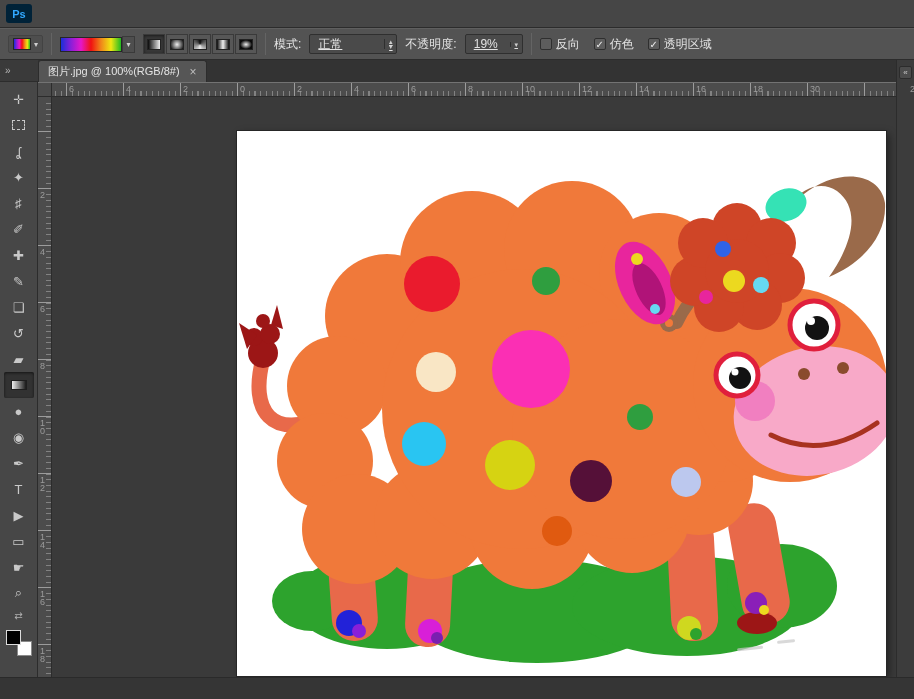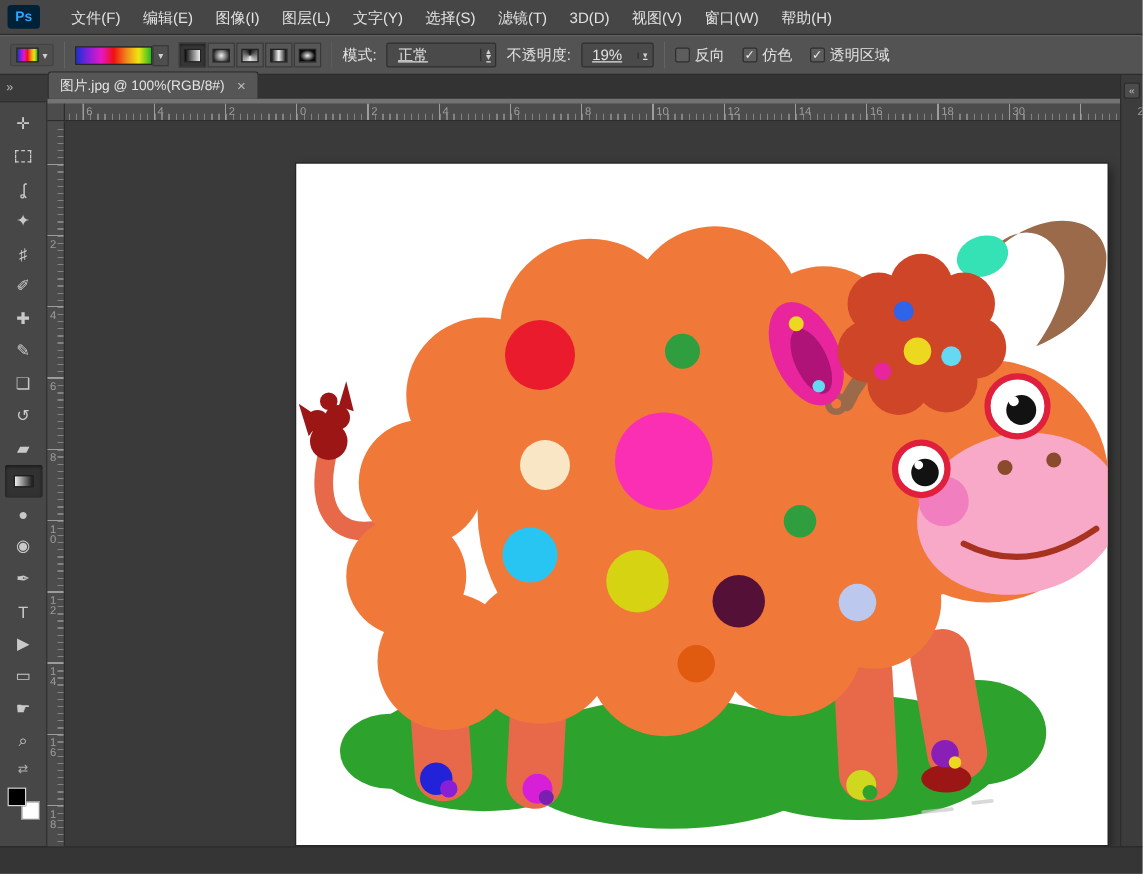--- a/index.html
+++ b/index.html
@@ -3,21 +3,21 @@
 <meta charset="utf-8">
 <style>
   * { margin:0; padding:0; box-sizing:border-box; }
   html,body { width:914px; height:699px; overflow:hidden; }
   body { font-family:"Liberation Sans","DejaVu Sans",sans-serif; font-size:12px; color:var(--text); background:var(--surround); }
 
   .app { width:914px; height:699px; display:flex; flex-direction:column; }
 
   
   .menubar { height:28px; background:var(--menubar-bg); display:flex; align-items:center; border-bottom:1px solid #2c2c2c; flex:0 0 28px; }
-  .ps-logo { width:26px; height:19px; margin:0 16px 0 6px; background:var(--ps-bg); color:var(--ps-blue); font-weight:bold; font-size:11px; display:flex; align-items:center; justify-content:center; border-radius:3px; }
+  .ps-logo { width:26px; height:19px; margin:0 26px 0 6px; background:var(--ps-bg); color:var(--ps-blue); font-weight:bold; font-size:11px; display:flex; align-items:center; justify-content:center; border-radius:3px; }
   .menu-item { padding:0 9px; line-height:28px; color:var(--text); cursor:default; white-space:nowrap; }
 
   
   .optionsbar { height:32px; background:var(--options-bg); border-top:1px solid #5f5f5f; border-bottom:1px solid #2c2c2c; display:flex; align-items:center; gap:8px; padding:0 8px; flex:0 0 32px; }
   .sep { width:1px; height:22px; background:#3d3d3d; border-right:1px solid #646464; }
   .preset-chip { display:flex; align-items:center; gap:3px; padding:2px 4px; border:1px solid #434343; border-radius:2px; background:#4e4e4e; }
   .preset-chip .mini-grad { width:18px; height:12px; border:1px solid #262626; }
   .drop-arrow { font-size:8px; color:#cfcfcf; }
   .grad-preview-wrap { display:flex; align-items:center; }
   .grad-preview { width:62px; height:15px; border:1px solid #262626; }
@@ -52,21 +52,21 @@
   .tool.mini { height:18px; font-size:10px; color:#b0b0b0; }
   .tool.selected { background:#323232; box-shadow:inset 0 1px 3px rgba(0,0,0,.6); color:#f0f0f0; }
   .tool .grad-chip { width:16px; height:10px; border:1px solid #1e1e1e; background:linear-gradient(90deg,#ededed,#1a1a1a); }
   .tool .dash-chip { width:13px; height:10px; border:1px dashed #c9c9c9; }
   .swatches { position:relative; width:30px; height:30px; margin-top:4px; }
   .swatch-bg { position:absolute; right:2px; bottom:2px; width:15px; height:15px; background:#ffffff; border:1px solid #8a8a8a; }
   .swatch-fg { position:absolute; left:2px; top:2px; width:15px; height:15px; background:#000000; border:1px solid #dcdcdc; }
 
   
   .editor { flex:1; position:relative; background:var(--surround); min-width:0; }
-  .tabbar { position:absolute; top:0; left:0; right:0; height:23px; background:var(--tabbar-bg); border-bottom:4px solid #737373; display:flex; align-items:flex-end; }
+  .tabbar { position:absolute; top:0; left:0; right:0; height:23px; background:var(--tabbar-bg); border-bottom:1px solid #737373; display:flex; align-items:flex-end; }
   .tab { height:22px; background:var(--tab-bg); border:1px solid #2c2c2c; border-bottom:none; border-radius:3px 3px 0 0; display:flex; align-items:center; gap:10px; padding:0 9px; font-size:11px; color:#e3e3e3; }
   .tab-close { color:#bdbdbd; font-size:12px; line-height:12px; }
 
   .corner { position:absolute; top:23px; left:0; width:14px; height:14px; background:var(--ruler-bg); border-right:1px solid #2c2c2c; border-bottom:1px solid #2c2c2c; }
   .h-ruler { position:absolute; top:23px; left:14px; right:0; height:14px; background:var(--ruler-bg);
     background-image:
       repeating-linear-gradient(90deg, var(--ruler-tick) 0 1px, transparent 1px 57px),
       repeating-linear-gradient(90deg, #828282 0 1px, transparent 1px 5.7px);
     background-size:100% 100%, 100% 5px;
     background-position:14px 0, 2.6px 100%;
@@ -93,33 +93,20 @@
   
   .statusbar { height:22px; background:#353535; border-top:1px solid #2a2a2a; flex:0 0 22px; }
 </style>
 </head>
 <body>
 
 <div class="app">
 
   <div class="menubar">
     <div class="ps-logo">Ps</div>
-    <div id="menu-items" style="display:flex">
-        <span class="menu-item">文件(F)</span>
-        <span class="menu-item">编辑(E)</span>
-        <span class="menu-item">图像(I)</span>
-        <span class="menu-item">图层(L)</span>
-        <span class="menu-item">文字(Y)</span>
-        <span class="menu-item">选择(S)</span>
-        <span class="menu-item">滤镜(T)</span>
-        <span class="menu-item">3D(D)</span>
-        <span class="menu-item">视图(V)</span>
-        <span class="menu-item">窗口(W)</span>
-        <span class="menu-item">帮助(H)</span>
-      </div>
   </div>
 
   <div class="optionsbar">
     <div class="preset-chip">
       <span class="mini-grad" id="mini-grad" style="background: linear-gradient(90deg, rgb(26, 47, 216), rgb(138, 31, 216), rgb(229, 23, 201), rgb(240, 17, 17), rgb(240, 134, 26), rgb(239, 231, 17), rgb(34, 187, 34));"></span>
       <span class="drop-arrow">▾</span>
     </div>
     <div class="sep"></div>
     <div class="grad-preview-wrap">
       <span class="grad-preview" id="grad-preview" style="background: linear-gradient(90deg, rgb(26, 47, 216), rgb(138, 31, 216), rgb(229, 23, 201), rgb(240, 17, 17), rgb(240, 134, 26), rgb(239, 231, 17), rgb(34, 187, 34));"></span>

